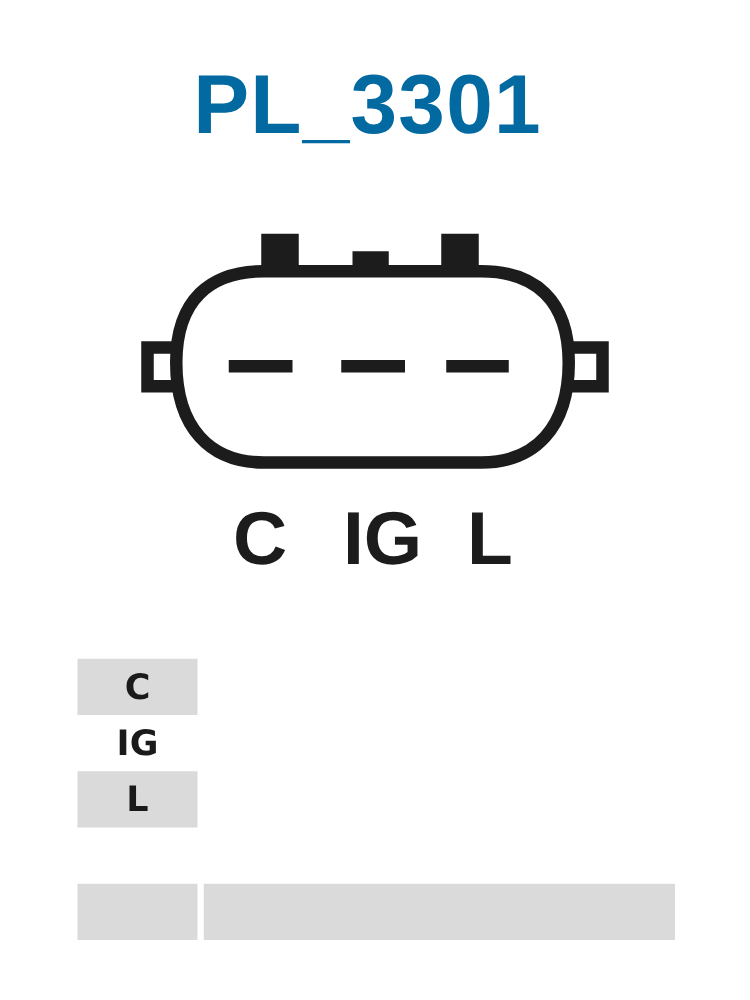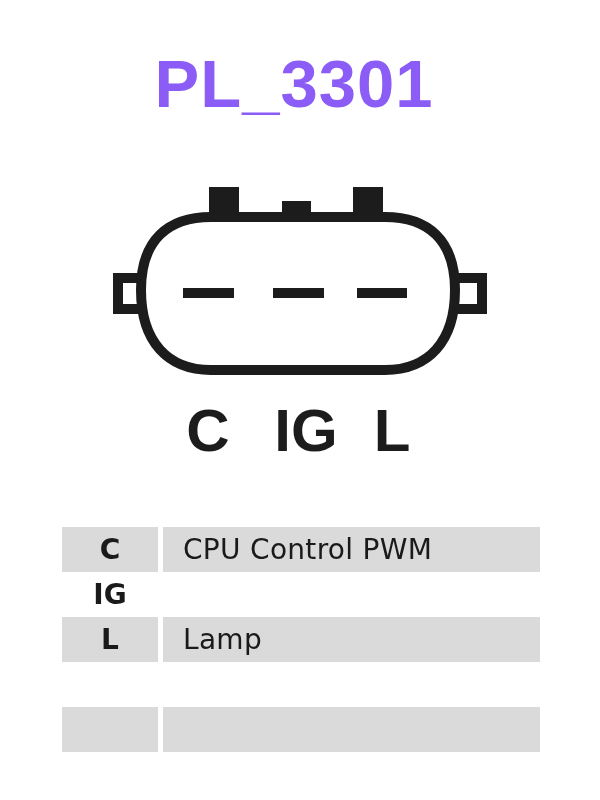--- a/index.html
+++ b/index.html
@@ -18,21 +18,21 @@
       position: absolute;
       left: 0;
       top: 44px;
       width: 588px;
       text-align: center;
       font-family: "Liberation Sans", sans-serif;
       font-weight: bold;
       font-size: 67px;
       line-height: 80px;
       letter-spacing: 1px;
-      color: #8b5cf6;
+      color: #0369a1;
     }
     .connector {
       position: absolute;
       left: 0;
       top: 0;
       width: 600px;
       height: 400px;
     }
     .pin-label {
       position: absolute;
@@ -114,28 +114,26 @@
   <rect x="357" y="288" width="50" height="10" fill="#1c1c1c"></rect>
 </svg>
 
 <div class="pin-label pin-c">C</div>
 <div class="pin-label pin-ig">IG</div>
 <div class="pin-label pin-l">L</div>
 
 <div class="pin-table">
   <div class="row shaded">
     <div class="cell-code">C</div>
-    <div class="cell-desc">CPU Control PWM</div>
   </div>
   <div class="row">
     <div class="cell-code">IG</div>
   </div>
   <div class="row shaded">
     <div class="cell-code">L</div>
-    <div class="cell-desc">Lamp</div>
   </div>
   <div class="row">
     <div class="cell-code"></div>
     <div class="cell-desc"></div>
   </div>
   <div class="row shaded">
     <div class="cell-code"></div>
     <div class="cell-desc"></div>
   </div>
 </div>

